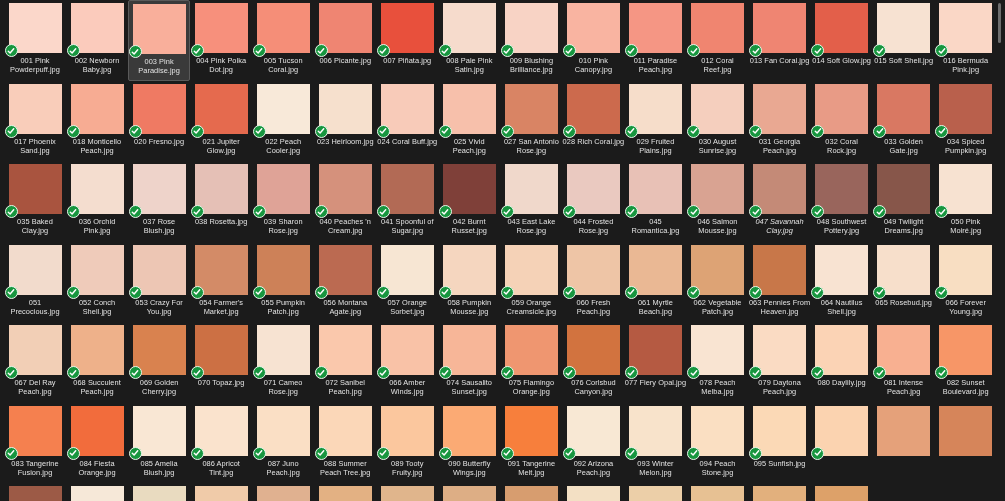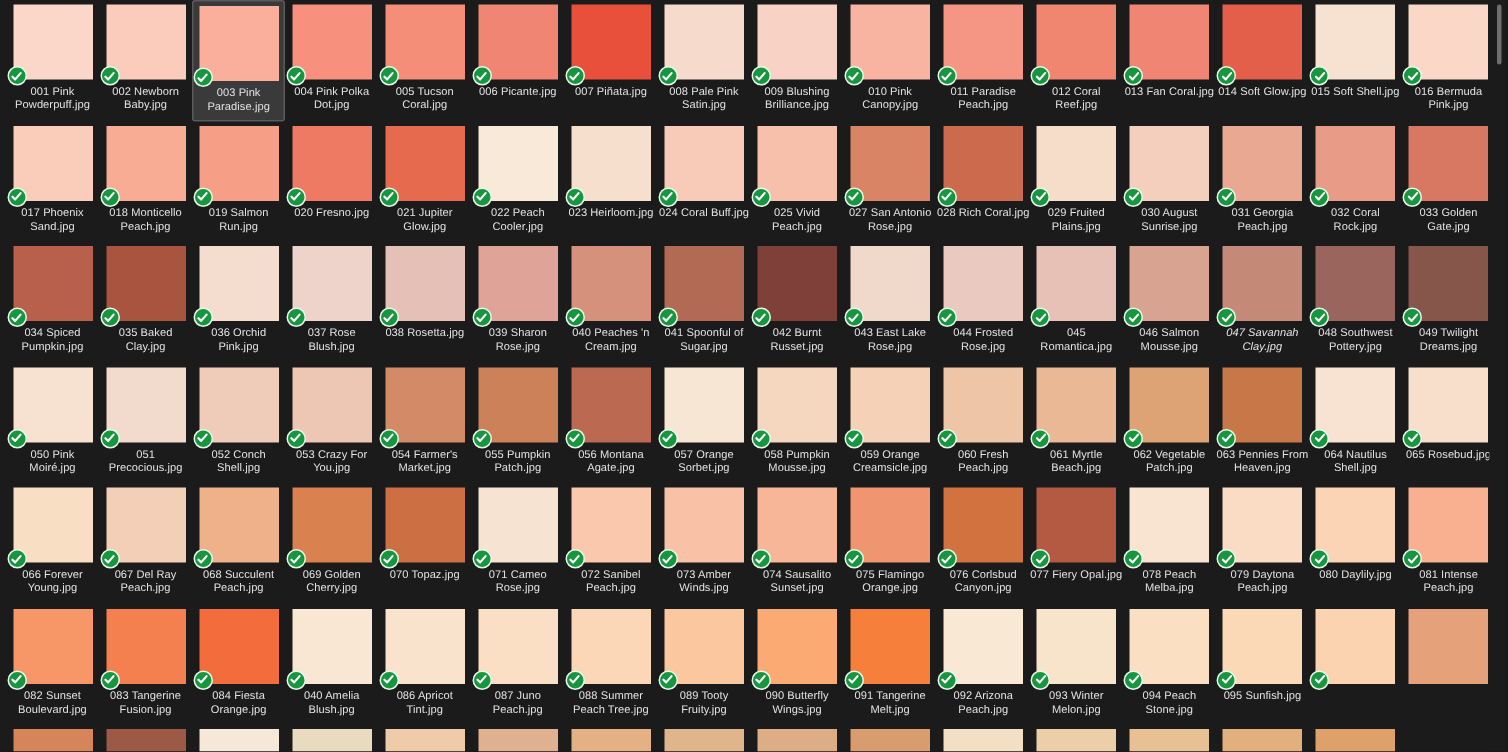--- a/index.html
+++ b/index.html
@@ -289,31 +289,20 @@
           <div class="badge" style="background: rgb(23, 150, 63);">
             <svg width="8" height="8" viewBox="0 0 10 10" aria-hidden="true">
               <path d="M1.6 5.2 L3.9 7.4 L8.4 2.2" fill="none" stroke="#ffffff" stroke-width="1.8" stroke-linecap="round" stroke-linejoin="round"></path>
             </svg>
           </div>
         </div>
         <div class="label" style="color: rgb(227, 227, 227);">018 Monticello Peach.jpg</div>
       </div>
       <div class="cell">
         <div class="thumb-wrap">
-          <div class="thumb" style="background: rgb(247, 158, 134);"></div>
-          <div class="badge" style="background: rgb(23, 150, 63);">
-            <svg width="8" height="8" viewBox="0 0 10 10" aria-hidden="true">
-              <path d="M1.6 5.2 L3.9 7.4 L8.4 2.2" fill="none" stroke="#ffffff" stroke-width="1.8" stroke-linecap="round" stroke-linejoin="round"></path>
-            </svg>
-          </div>
-        </div>
-        <div class="label" style="color: rgb(227, 227, 227);">019 Salmon Run.jpg</div>
-      </div>
-      <div class="cell">
-        <div class="thumb-wrap">
           <div class="thumb" style="background: rgb(239, 122, 99);"></div>
           <div class="badge" style="background: rgb(23, 150, 63);">
             <svg width="8" height="8" viewBox="0 0 10 10" aria-hidden="true">
               <path d="M1.6 5.2 L3.9 7.4 L8.4 2.2" fill="none" stroke="#ffffff" stroke-width="1.8" stroke-linecap="round" stroke-linejoin="round"></path>
             </svg>
           </div>
         </div>
         <div class="label" style="color: rgb(227, 227, 227);">020 Fresno.jpg</div>
       </div>
       <div class="cell">
@@ -879,21 +868,21 @@
       </div>
       <div class="cell">
         <div class="thumb-wrap">
           <div class="thumb" style="background: rgb(249, 194, 167);"></div>
           <div class="badge" style="background: rgb(23, 150, 63);">
             <svg width="8" height="8" viewBox="0 0 10 10" aria-hidden="true">
               <path d="M1.6 5.2 L3.9 7.4 L8.4 2.2" fill="none" stroke="#ffffff" stroke-width="1.8" stroke-linecap="round" stroke-linejoin="round"></path>
             </svg>
           </div>
         </div>
-        <div class="label" style="color: rgb(227, 227, 227);">073 Amber Winds.jpg</div>
+        <div class="label" style="color: rgb(227, 227, 227);">066 Amber Winds.jpg</div>
       </div>
       <div class="cell">
         <div class="thumb-wrap">
           <div class="thumb" style="background: rgb(247, 182, 152);"></div>
           <div class="badge" style="background: rgb(23, 150, 63);">
             <svg width="8" height="8" viewBox="0 0 10 10" aria-hidden="true">
               <path d="M1.6 5.2 L3.9 7.4 L8.4 2.2" fill="none" stroke="#ffffff" stroke-width="1.8" stroke-linecap="round" stroke-linejoin="round"></path>
             </svg>
           </div>
         </div>
@@ -1011,21 +1000,21 @@
       </div>
       <div class="cell">
         <div class="thumb-wrap">
           <div class="thumb" style="background: rgb(249, 231, 212);"></div>
           <div class="badge" style="background: rgb(23, 150, 63);">
             <svg width="8" height="8" viewBox="0 0 10 10" aria-hidden="true">
               <path d="M1.6 5.2 L3.9 7.4 L8.4 2.2" fill="none" stroke="#ffffff" stroke-width="1.8" stroke-linecap="round" stroke-linejoin="round"></path>
             </svg>
           </div>
         </div>
-        <div class="label" style="color: rgb(227, 227, 227);">040 Amelia Blush.jpg</div>
+        <div class="label" style="color: rgb(227, 227, 227);">085 Amelia Blush.jpg</div>
       </div>
       <div class="cell">
         <div class="thumb-wrap">
           <div class="thumb" style="background: rgb(250, 227, 205);"></div>
           <div class="badge" style="background: rgb(23, 150, 63);">
             <svg width="8" height="8" viewBox="0 0 10 10" aria-hidden="true">
               <path d="M1.6 5.2 L3.9 7.4 L8.4 2.2" fill="none" stroke="#ffffff" stroke-width="1.8" stroke-linecap="round" stroke-linejoin="round"></path>
             </svg>
           </div>
         </div>

